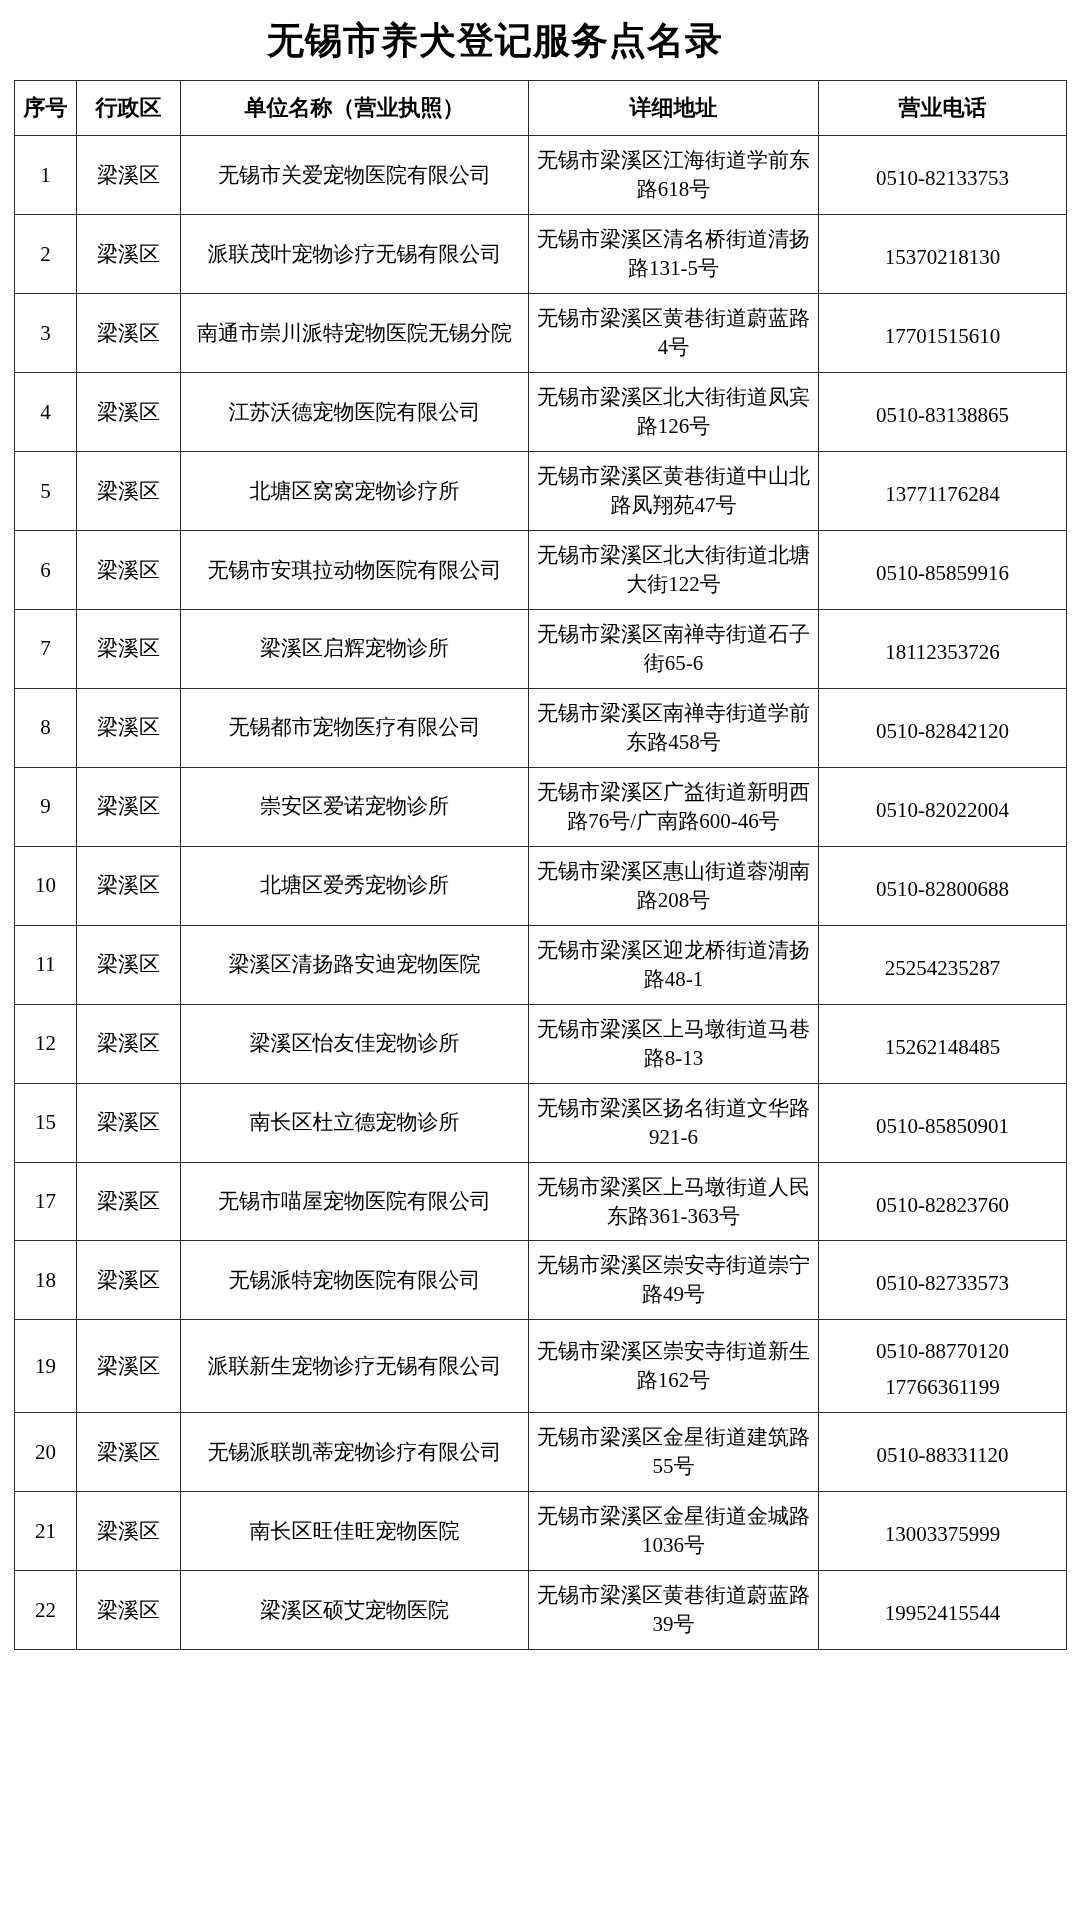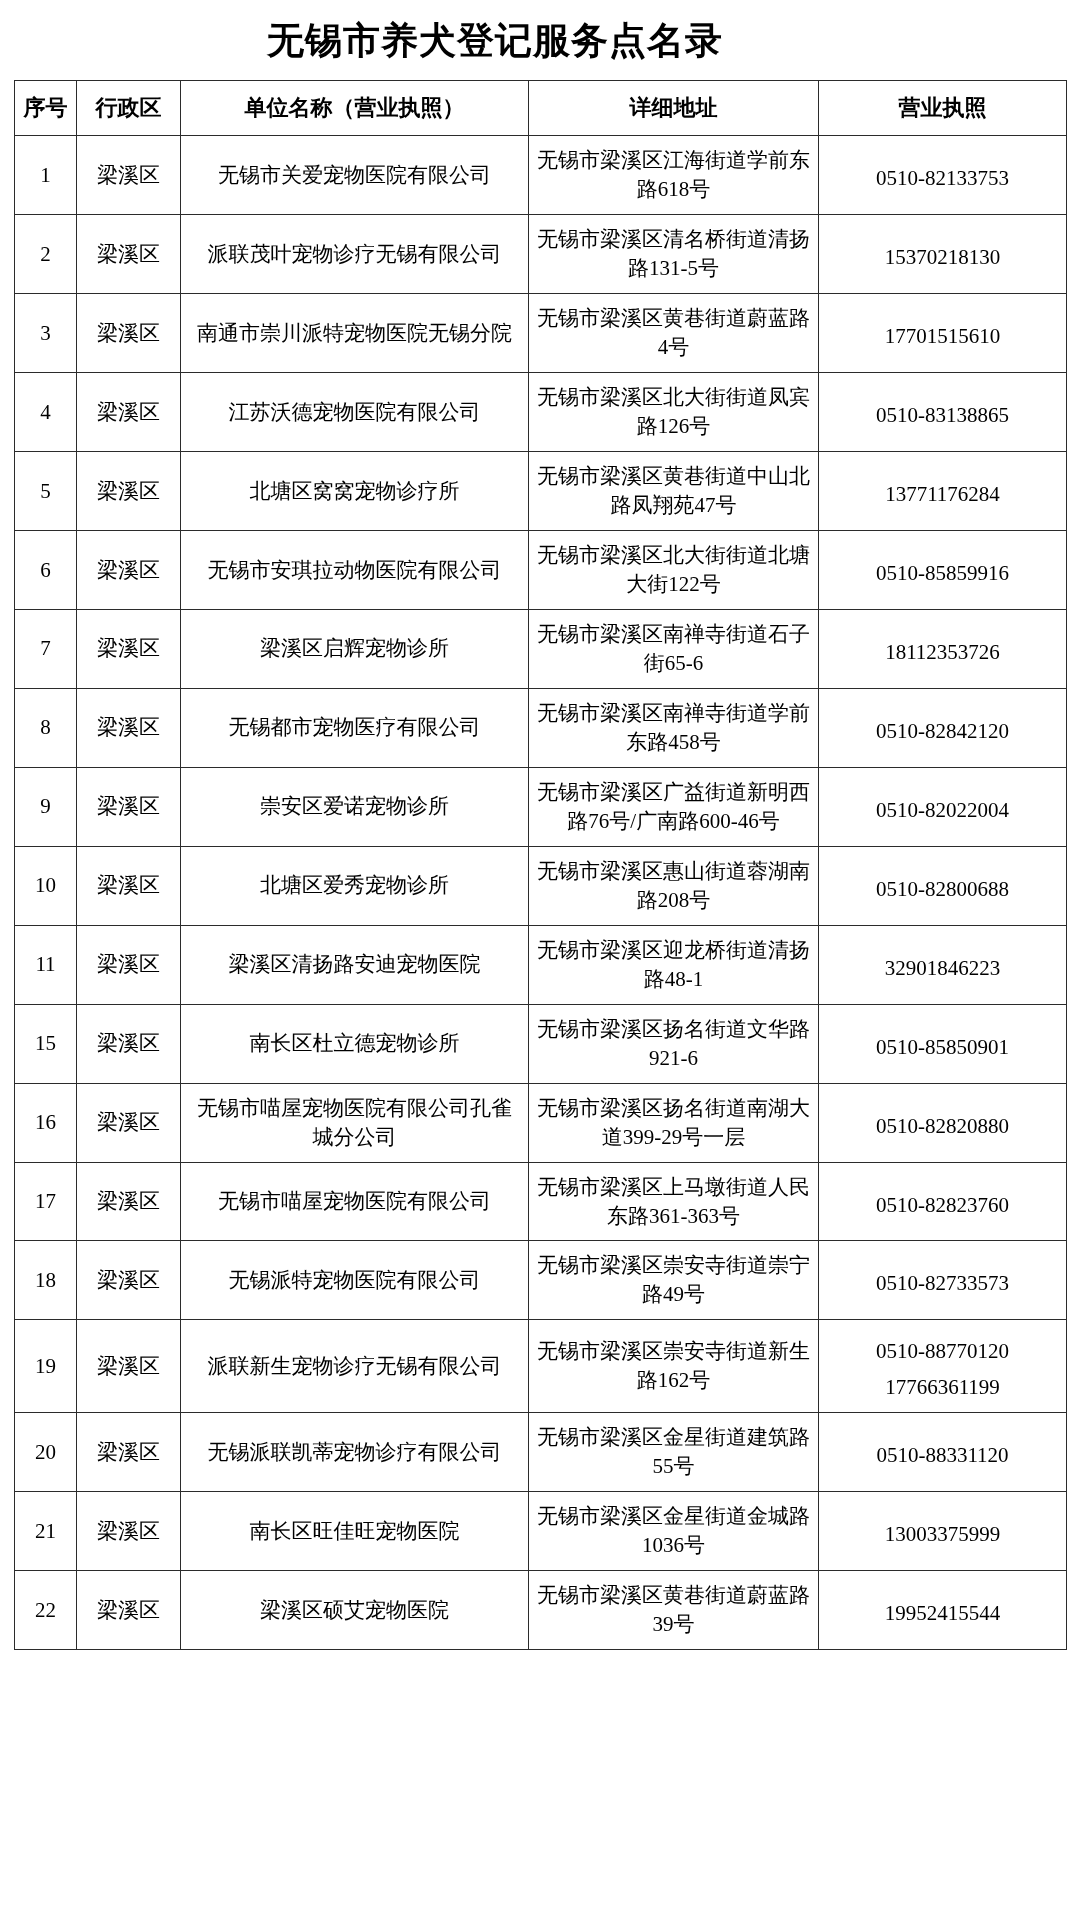--- a/index.html
+++ b/index.html
@@ -68,21 +68,21 @@
       <col class="c-name">
       <col class="c-addr">
       <col class="c-phone">
     </colgroup>
     <thead>
       <tr>
         <th>序号</th>
         <th>行政区</th>
         <th>单位名称（营业执照）</th>
         <th>详细地址</th>
-        <th>营业执照</th>
+        <th>营业电话</th>
       </tr>
     </thead>
     <tbody id="table-body">
         <tr>
           <td class="idx">1</td>
           <td class="dist">梁溪区</td>
           <td class="name">无锡市关爱宠物医院有限公司</td>
           <td class="addr">无锡市梁溪区江海街道学前东路618号</td>
           <td class="phone">
             <span class="line">0510-82133753</span>
@@ -168,39 +168,39 @@
           <td class="phone">
             <span class="line">0510-82800688</span>
           </td>
         </tr>
         <tr>
           <td class="idx">11</td>
           <td class="dist">梁溪区</td>
           <td class="name">梁溪区清扬路安迪宠物医院</td>
           <td class="addr">无锡市梁溪区迎龙桥街道清扬路48-1</td>
           <td class="phone">
-            <span class="line">32901846223</span>
+            <span class="line">25254235287</span>
+          </td>
+        </tr>
+        <tr>
+          <td class="idx">12</td>
+          <td class="dist">梁溪区</td>
+          <td class="name">梁溪区怡友佳宠物诊所</td>
+          <td class="addr">无锡市梁溪区上马墩街道马巷路8-13</td>
+          <td class="phone">
+            <span class="line">15262148485</span>
           </td>
         </tr>
         <tr>
           <td class="idx">15</td>
           <td class="dist">梁溪区</td>
           <td class="name">南长区杜立德宠物诊所</td>
           <td class="addr">无锡市梁溪区扬名街道文华路921-6</td>
           <td class="phone">
             <span class="line">0510-85850901</span>
-          </td>
-        </tr>
-        <tr>
-          <td class="idx">16</td>
-          <td class="dist">梁溪区</td>
-          <td class="name">无锡市喵屋宠物医院有限公司孔雀城分公司</td>
-          <td class="addr">无锡市梁溪区扬名街道南湖大道399-29号一层</td>
-          <td class="phone">
-            <span class="line">0510-82820880</span>
           </td>
         </tr>
         <tr>
           <td class="idx">17</td>
           <td class="dist">梁溪区</td>
           <td class="name">无锡市喵屋宠物医院有限公司</td>
           <td class="addr">无锡市梁溪区上马墩街道人民东路361-363号</td>
           <td class="phone">
             <span class="line">0510-82823760</span>
           </td>

